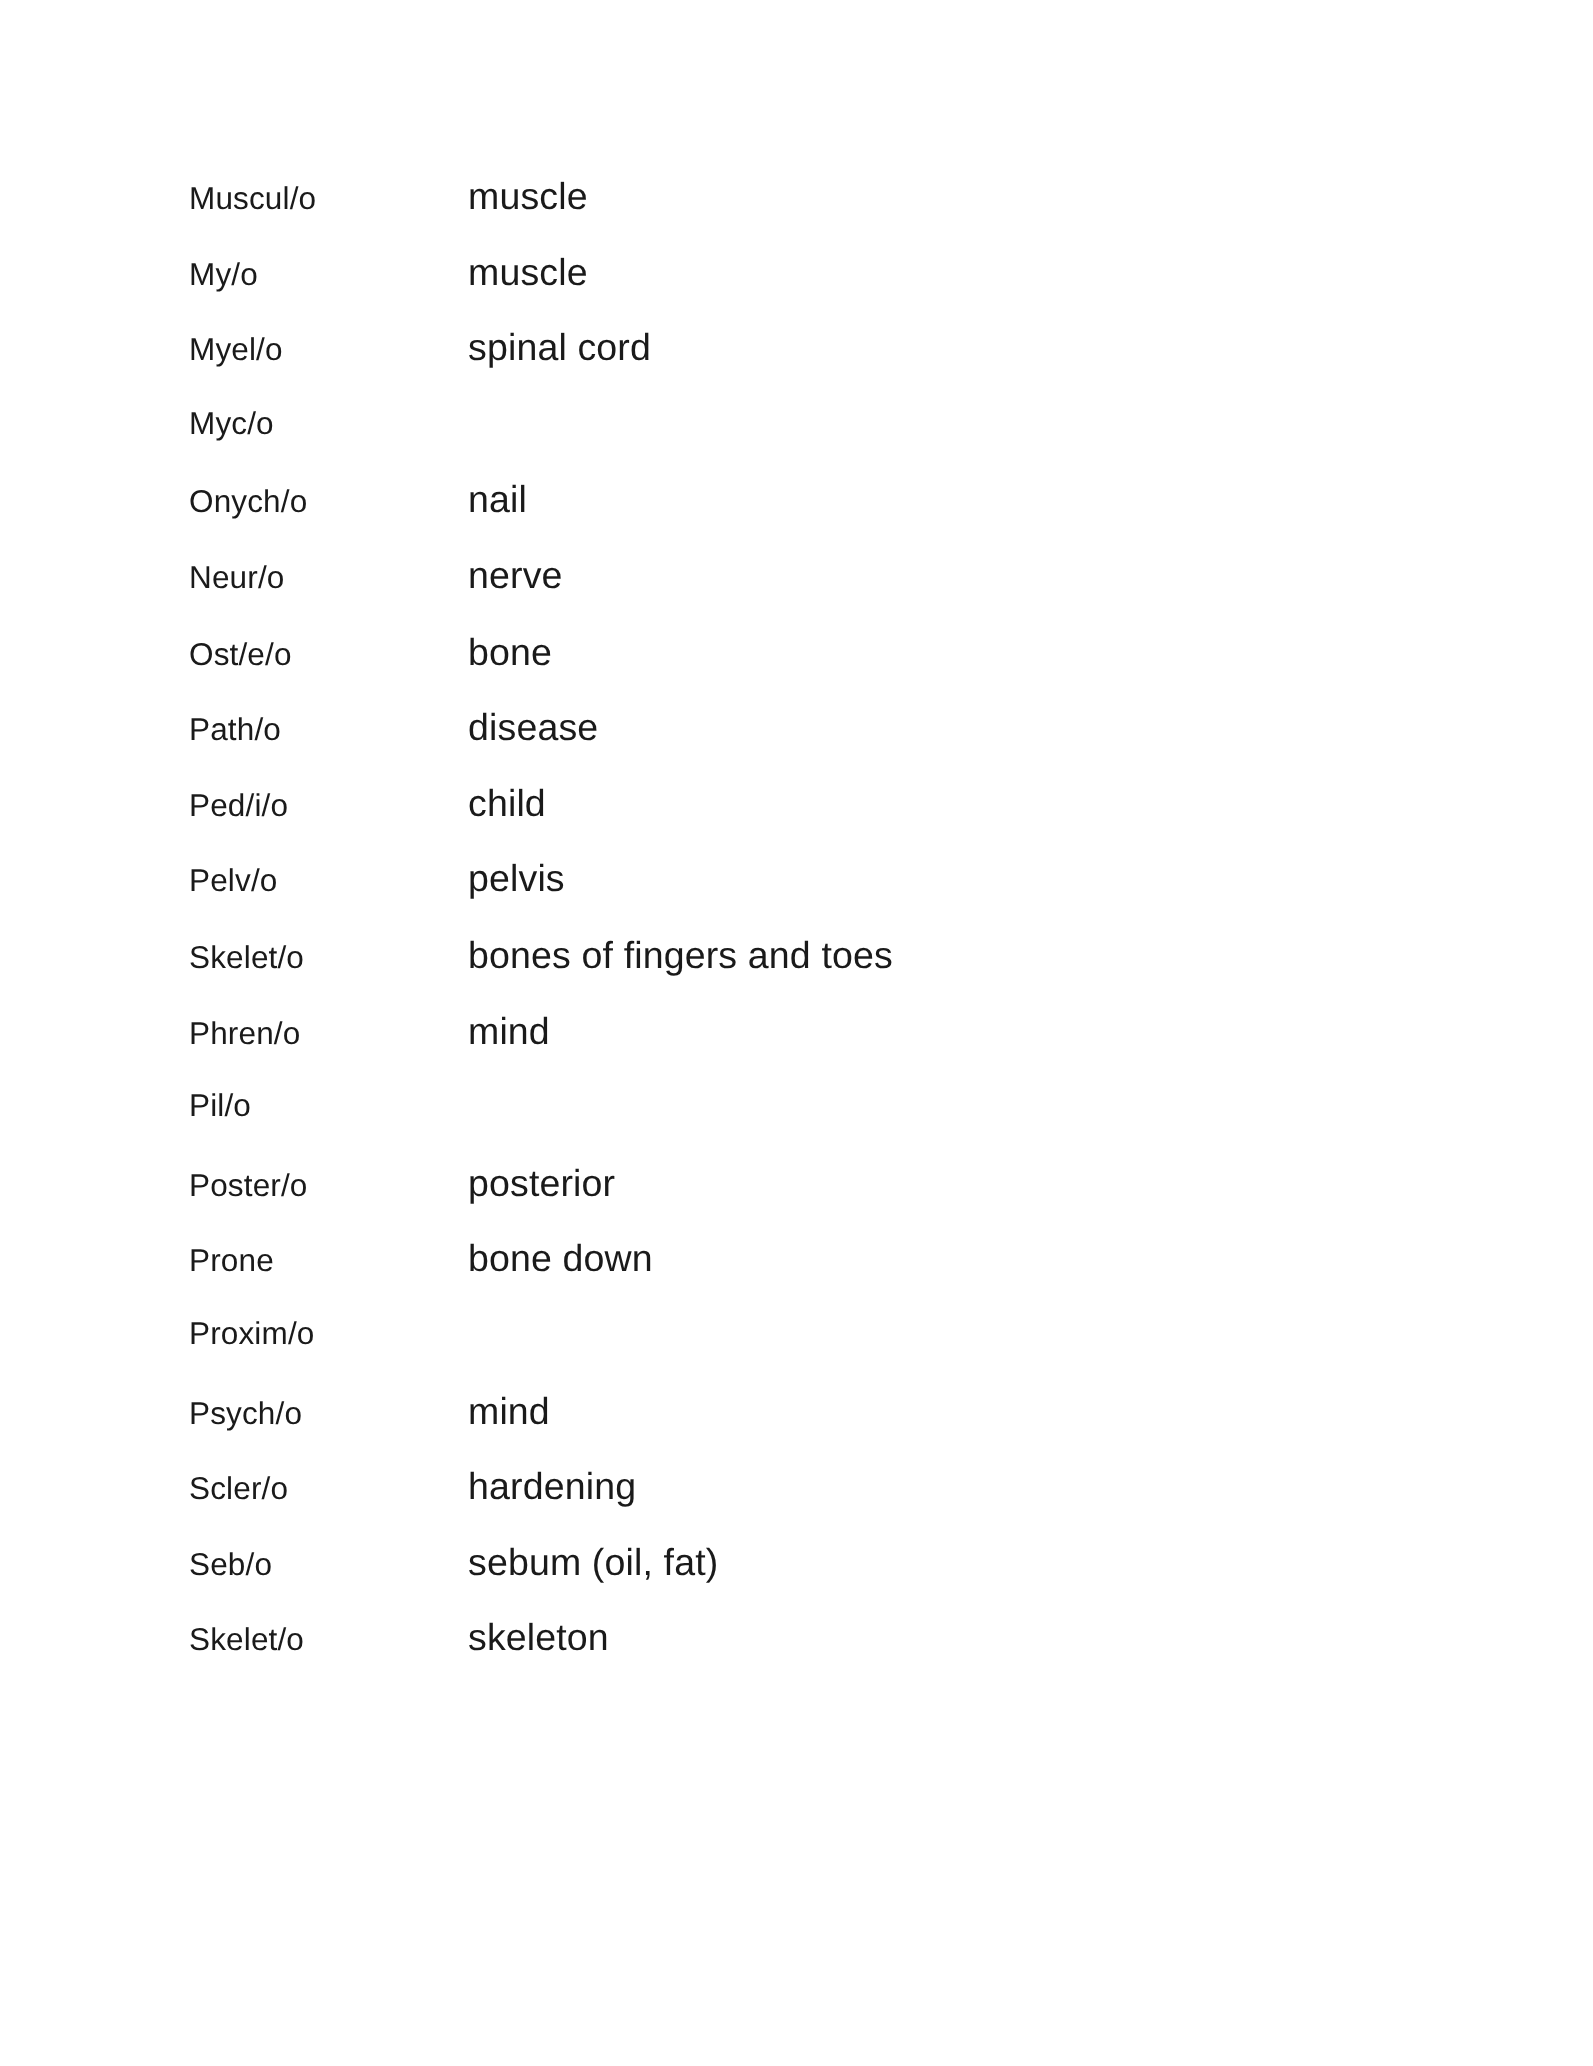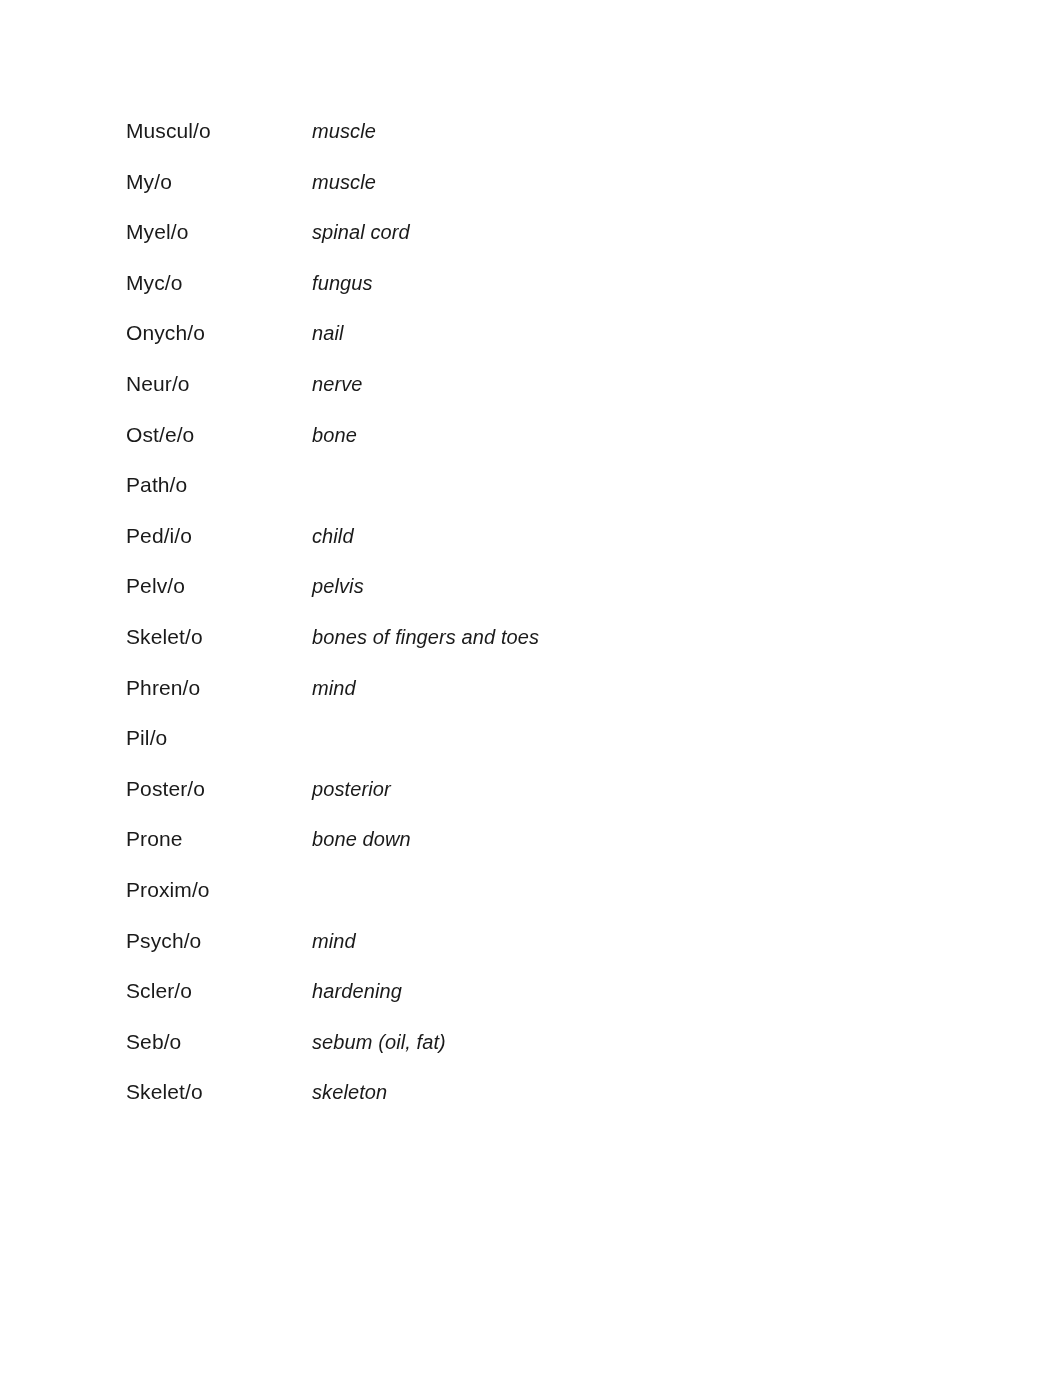--- a/index.html
+++ b/index.html
@@ -43,24 +43,23 @@
   .term-cell {
     width: 186px;
     flex: 0 0 186px;
     font-size: 21px;
     letter-spacing: 0.1px;
     white-space: nowrap;
   }
 
   .meaning-cell {
     flex: 1 1 auto;
-    font-size: 20px;
+    font-size: 25px;
     letter-spacing: 0.1px;
     white-space: nowrap;
-    font-style: italic;
   }
 </style>
 </head>
 <body>
 
 <div id="page">
   <div id="glossary">
 
   <div class="term-row">
         <span class="term-cell">Muscul/o</span>
@@ -69,36 +68,36 @@
       <div class="term-row">
         <span class="term-cell">My/o</span>
         <span class="meaning-cell">muscle</span>
       </div>
       <div class="term-row">
         <span class="term-cell">Myel/o</span>
         <span class="meaning-cell">spinal cord</span>
       </div>
       <div class="term-row">
         <span class="term-cell">Myc/o</span>
-        <span class="meaning-cell">fungus</span>
       </div>
       <div class="term-row">
         <span class="term-cell">Onych/o</span>
         <span class="meaning-cell">nail</span>
       </div>
       <div class="term-row">
         <span class="term-cell">Neur/o</span>
         <span class="meaning-cell">nerve</span>
       </div>
       <div class="term-row">
         <span class="term-cell">Ost/e/o</span>
         <span class="meaning-cell">bone</span>
       </div>
       <div class="term-row">
         <span class="term-cell">Path/o</span>
+        <span class="meaning-cell">disease</span>
       </div>
       <div class="term-row">
         <span class="term-cell">Ped/i/o</span>
         <span class="meaning-cell">child</span>
       </div>
       <div class="term-row">
         <span class="term-cell">Pelv/o</span>
         <span class="meaning-cell">pelvis</span>
       </div>
       <div class="term-row">

